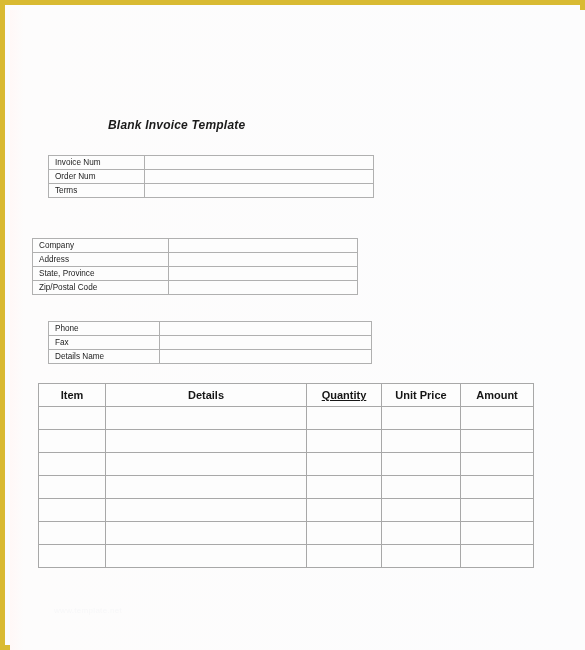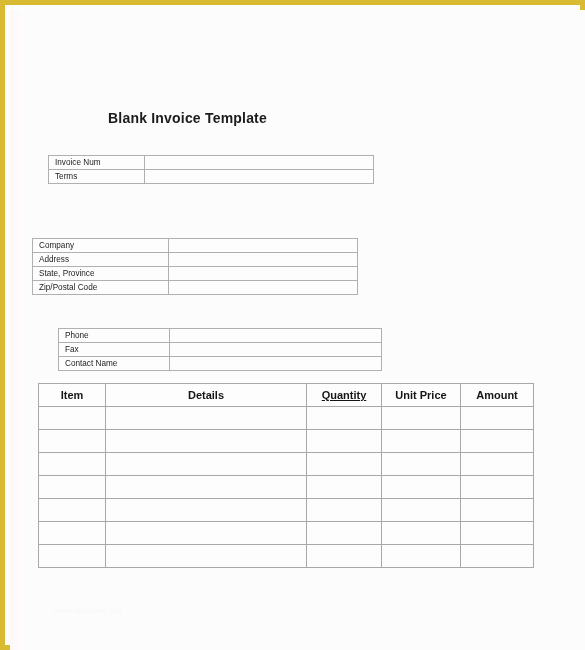--- a/index.html
+++ b/index.html
@@ -41,23 +41,24 @@
     left: 5px;
     top: 5px;
     width: 575px;
     height: 640px;
   }
 
   
   .doc-title {
     position: absolute;
     left: 98px;
-    top: 100px;
-    font-size: 14px;
+    top: 108px;
+    font-size: 12px;
     font-weight: bold;
+    font-style: italic;
     color: #1b1b1b;
     letter-spacing: 0.2px;
     white-space: nowrap;
   }
 
   
   .field-block {
     position: absolute;
     border-collapse: collapse;
   }
@@ -86,21 +87,21 @@
   #block-invoice-meta { left: 38px;  top: 145px; }
   #block-invoice-meta td.lbl { width: 89px; }
   #block-invoice-meta td.val { width: 228px; }
 
   
   #block-company { left: 22px; top: 228px; }
   #block-company td.lbl { width: 129px; }
   #block-company td.val { width: 188px; }
 
   
-  #block-contact { left: 38px; top: 318px; margin-left: 10px; }
+  #block-contact { left: 38px; top: 311px; }
   #block-contact td.lbl { width: 104px; }
   #block-contact td.val { width: 211px; }
 
   
   #items-table-wrap {
     position: absolute;
     left: 28px;
     top: 373px;
   }
   #items-table-wrap table {
@@ -153,20 +154,24 @@
     <div class="doc-title">Blank Invoice Template</div>
 
     <div class="field-block" id="block-invoice-meta">
       <table>
         <tbody>
           <tr>
             <td class="lbl">Invoice Num</td>
             <td class="val"></td>
           </tr>
           <tr>
+            <td class="lbl">Order Num</td>
+            <td class="val"></td>
+          </tr>
+          <tr>
             <td class="lbl">Terms</td>
             <td class="val"></td>
           </tr>
         </tbody>
       </table>
     </div>
 
     <div class="field-block" id="block-company">
       <table>
         <tbody>
@@ -195,21 +200,21 @@
         <tbody>
           <tr>
             <td class="lbl">Phone</td>
             <td class="val"></td>
           </tr>
           <tr>
             <td class="lbl">Fax</td>
             <td class="val"></td>
           </tr>
           <tr>
-            <td class="lbl">Contact Name</td>
+            <td class="lbl">Details Name</td>
             <td class="val"></td>
           </tr>
         </tbody>
       </table>
     </div>
 
     <div id="items-table-wrap">
       <table>
         <thead>
           <tr>

